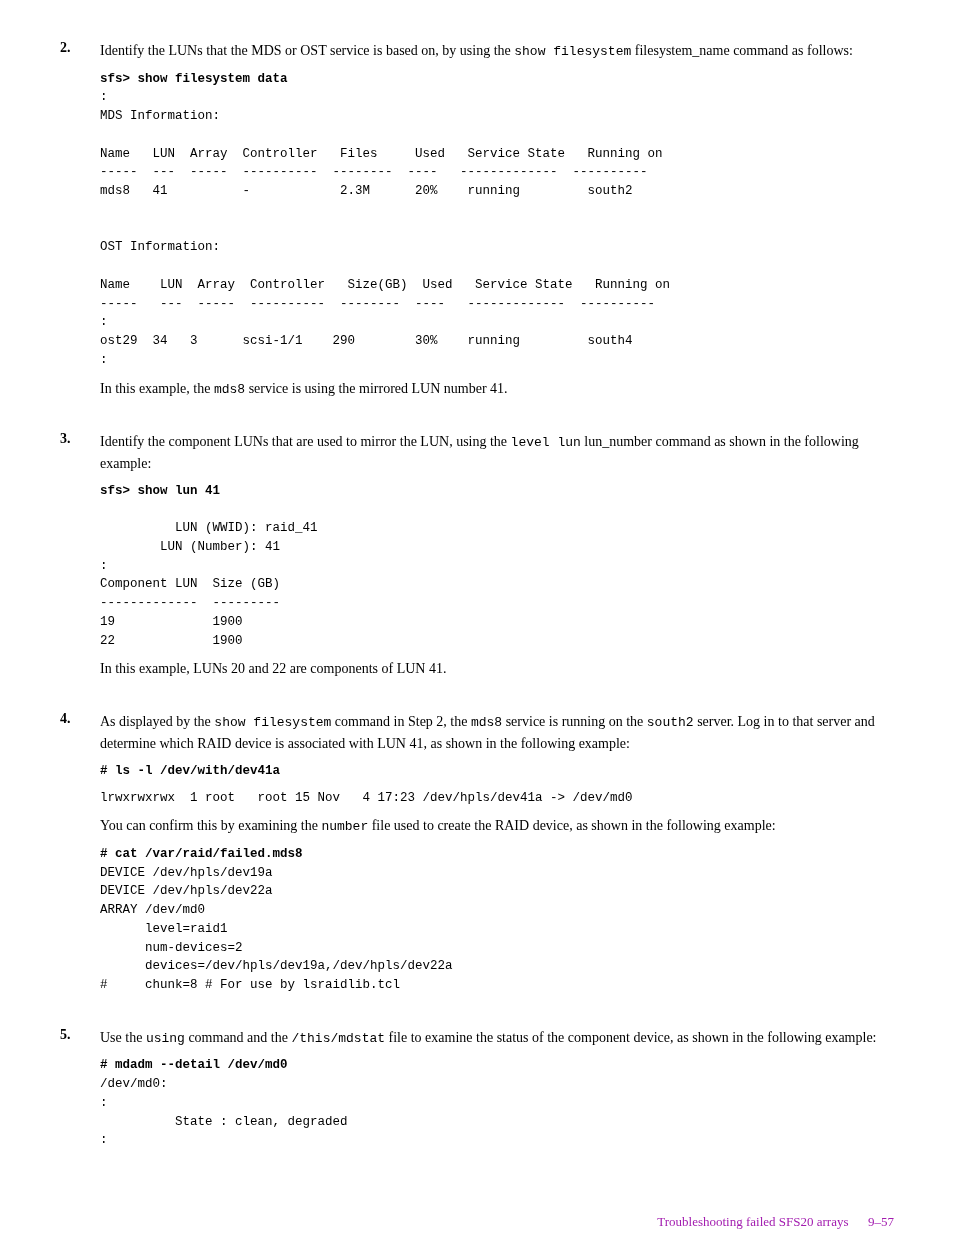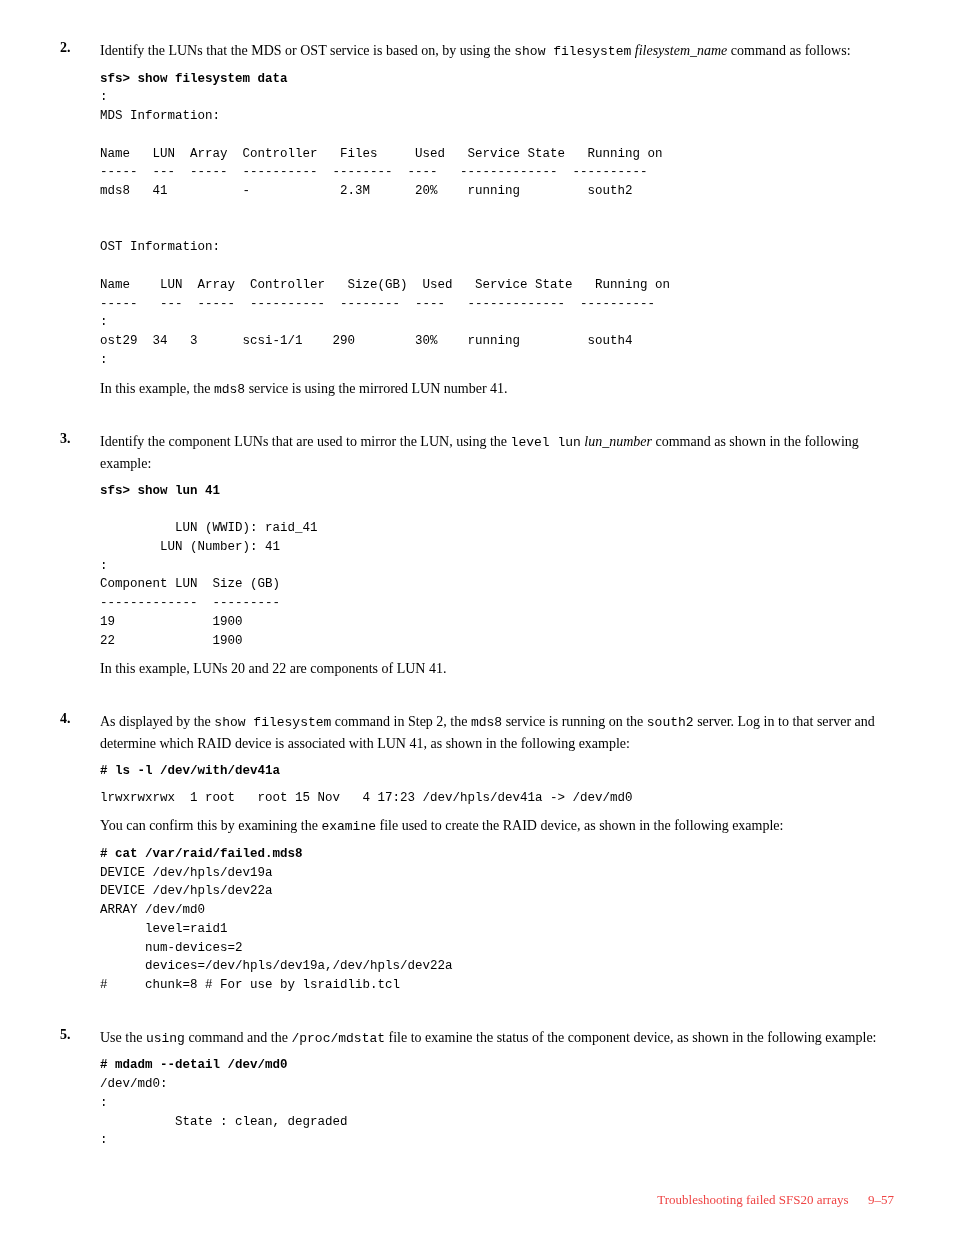--- a/index.html
+++ b/index.html
@@ -41,28 +41,28 @@
     }
     .code-block {
       font-family: 'Courier New', Courier, monospace;
       font-size: 12.5px;
       line-height: 1.5;
       margin: 8px 0 8px 0;
       white-space: pre;
       display: block;
     }
     .bold { font-weight: bold; }
-    .italic { font-style: italic; }
+    .italic { }
     .footer {
       display: flex;
       justify-content: flex-end;
       align-items: center;
-      margin-top: 34px;
+      margin-top: 56px;
       font-size: 13px;
-      color: #ef4444;
+      color: #a21caf;
     }
     .footer-text {
       font-size: 13px;
     }
   </style>
 </head>
 <body>
 
 <div class="page-content">
 
@@ -117,38 +117,38 @@
 
   <div class="step">
     <div class="step-number">4.</div>
     <div class="step-body">
       <p>
         As displayed by the <code>show filesystem</code> command in Step 2, the <code>mds8</code> service is running on the <code>south2</code> server. Log in to that server and determine which RAID device is associated with LUN 41, as shown in the following example:
       </p>
       <span class="code-block"><span class="bold"># ls -l /dev/with/dev41a</span></span>
       <span class="code-block">lrwxrwxrwx  1 root   root 15 Nov   4 17:23 /dev/hpls/dev41a -&gt; /dev/md0</span>
       <p>
-        You can confirm this by examining the <code>examine</code> file used to create the RAID device, as shown in the following example:
+        You can confirm this by examining the <code>number</code> file used to create the RAID device, as shown in the following example:
       </p>
       <span class="code-block"><span class="bold"># cat /var/raid/failed.mds8</span>
 DEVICE /dev/hpls/dev19a
 DEVICE /dev/hpls/dev22a
 ARRAY /dev/md0
       level=raid1
       num-devices=2
       devices=/dev/hpls/dev19a,/dev/hpls/dev22a
 #     chunk=8 # For use by lsraidlib.tcl</span>
     </div>
   </div>
 
   <div class="step">
     <div class="step-number">5.</div>
     <div class="step-body">
       <p>
-        Use the <code>using</code> command and the <code>/proc/mdstat</code> file to examine the status of the component device, as shown in the following example:
+        Use the <code>using</code> command and the <code>/this/mdstat</code> file to examine the status of the component device, as shown in the following example:
       </p>
       <span class="code-block"><span class="bold"># mdadm --detail /dev/md0</span>
 /dev/md0:
 :
           State : clean, degraded
 :</span>
     </div>
   </div>
 
   <div class="footer">

